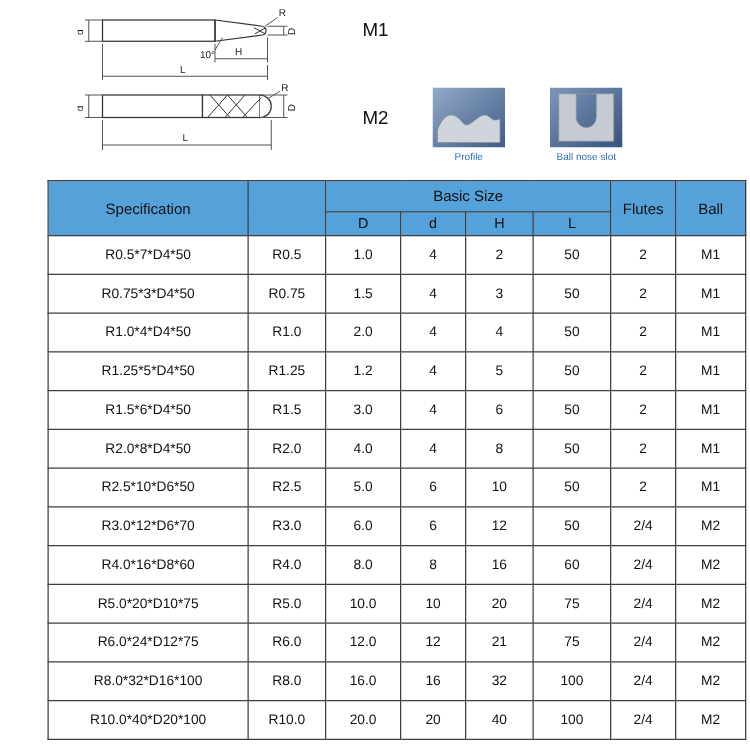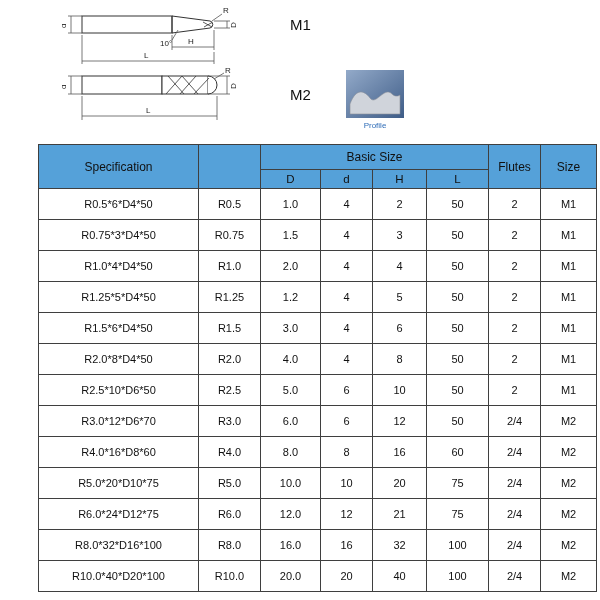--- a/index.html
+++ b/index.html
@@ -103,51 +103,64 @@
           <linearGradient id="bg1" x1="0" y1="0" x2="1" y2="1">
             <stop offset="0" stop-color="#93aac9"></stop>
               <stop offset="1" stop-color="#3e5c87"></stop>
           </linearGradient>
         </defs>
         <rect x="0" y="0" width="58" height="48" fill="url(#bg1)"></rect>
         <path d="M4,34 C10,18 18,20 24,28 C30,36 38,16 46,24 C50,28 54,25 54,25 L54,44 L4,44 Z" fill="#d0d4db" stroke="#8a8f98" stroke-width="0.6"></path>
       </svg>
       <div class="icon-label">Profile</div>
     </div>
+    <div class="icon-block">
+      <svg width="58" height="48" viewBox="0 0 58 48">
+        <defs>
+          <linearGradient id="bg3" x1="0" y1="0" x2="1" y2="1">
+            <stop offset="0" stop-color="#7d97bb"></stop>
+              <stop offset="1" stop-color="#35527b"></stop>
+          </linearGradient>
+        </defs>
+        <rect x="0" y="0" width="58" height="48" fill="url(#bg3)"></rect>
+        <path d="M7,5 H51 V43 H7 Z M21,5 V24 A8,8 0 0 0 37,24 V5 Z" fill="#c6cad2" fill-rule="evenodd" stroke="#8a8f98" stroke-width="0.6"></path>
+      </svg>
+      <div class="icon-label">Ball nose slot</div>
+    </div>
   </div>
 
   <table class="spec">
     <colgroup>
       <col style="width:160px">
         <col style="width:62px">
         <col style="width:60px">
         <col style="width:52px">
       <col style="width:54px">
         <col style="width:62px">
         <col style="width:52px">
         <col style="width:56px">
     </colgroup>
     <thead>
       <tr class="hdr-top">
         <th rowspan="2">Specification</th>
         <th rowspan="2"></th>
         <th colspan="4">Basic Size</th>
         <th rowspan="2">Flutes</th>
-        <th rowspan="2">Size</th>
+        <th rowspan="2">Ball</th>
       </tr>
       <tr class="hdr-sub">
         <th>D</th>
         <th>d</th>
         <th>H</th>
         <th>L</th>
       </tr>
     </thead>
     <tbody>
         <tr>
-          <td>R0.5*6*D4*50</td>
+          <td>R0.5*7*D4*50</td>
           <td>R0.5</td>
           <td>1.0</td>
           <td>4</td>
           <td>2</td>
           <td>50</td>
           <td>2</td>
           <td>M1</td>
         </tr>
         <tr>
           <td>R0.75*3*D4*50</td>

